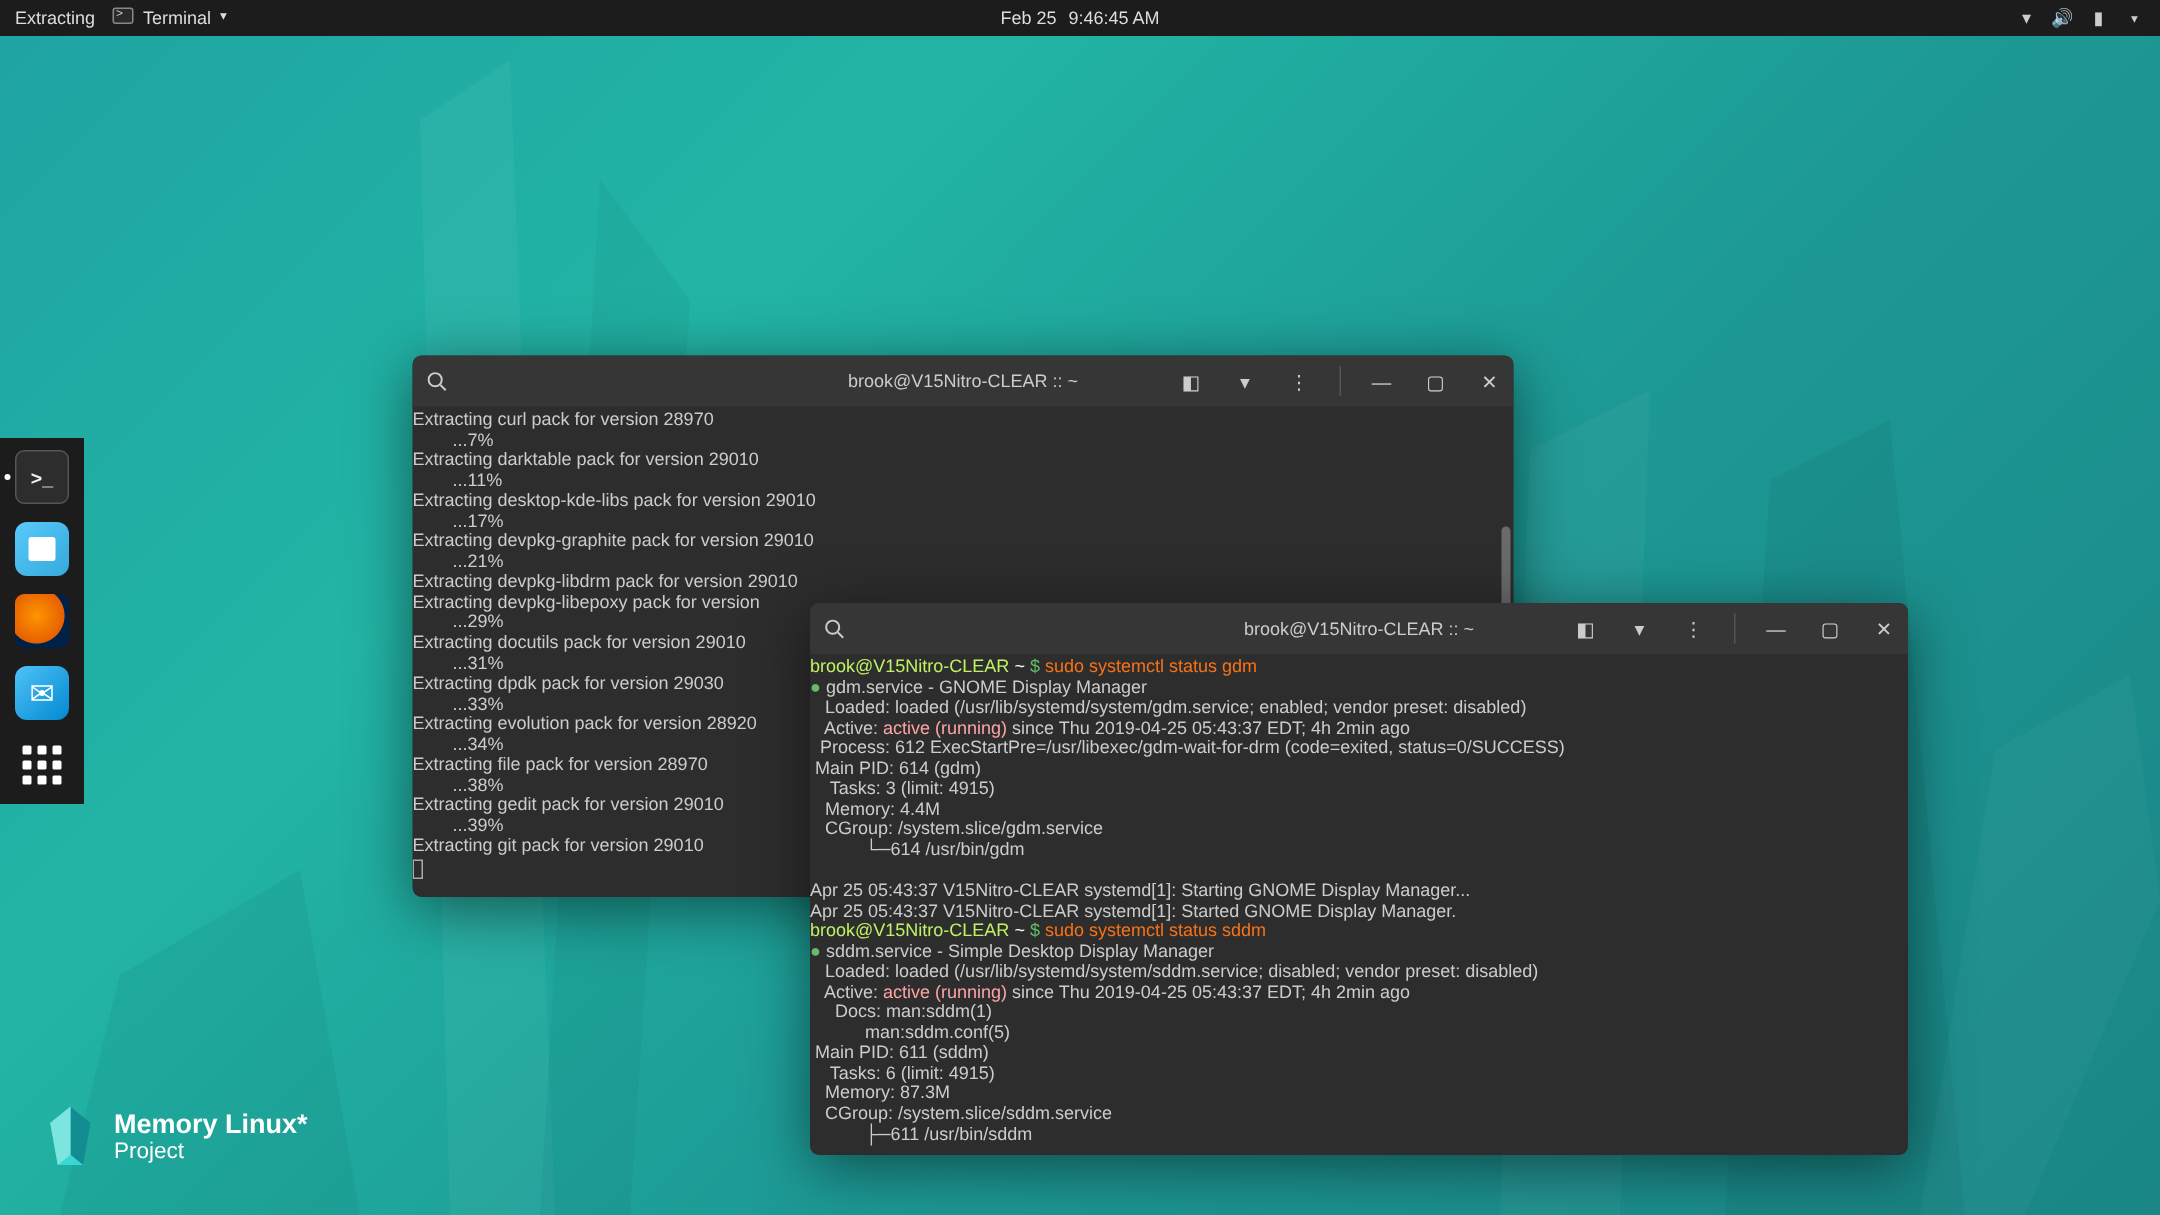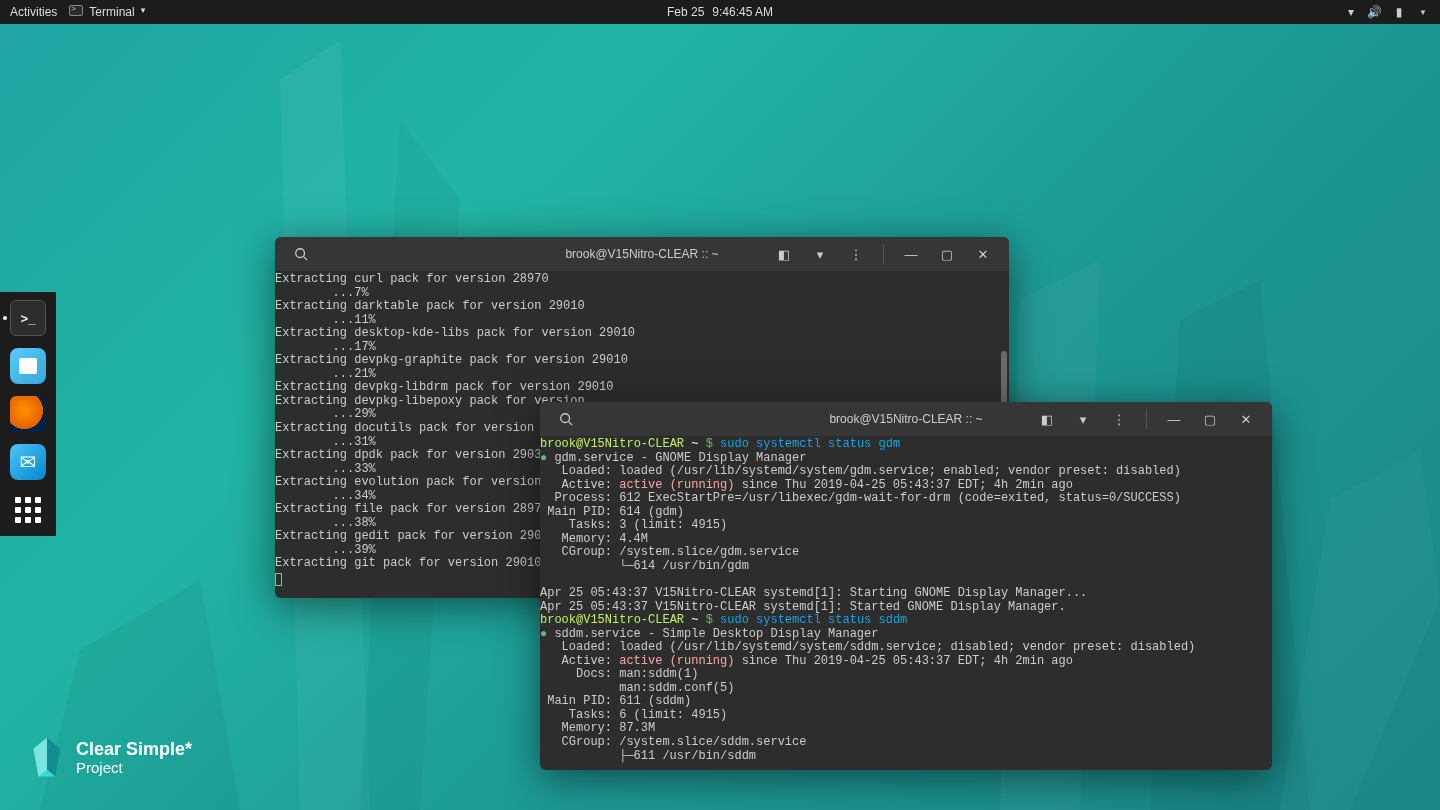--- a/index.html
+++ b/index.html
@@ -22,33 +22,33 @@
 .dock-notes{background:linear-gradient(135deg,#5ac8fa,#34aadc);border-radius:8px}
 .dock-notes::after{content:"";width:18px;height:16px;background:#fff;border-radius:2px}
 .dock-firefox{background:radial-gradient(circle at 40% 40%,#ff9500,#e66000 60%,#002147 62%)}
 .dock-mail{background:linear-gradient(135deg,#4fc3f7,#0288d1);border-radius:8px}
 .dock-mail::after{content:"✉";color:#fff;font-size:20px}
 .dock-apps{width:36px;height:36px;display:grid;grid-template-columns:repeat(3,6px);grid-template-rows:repeat(3,6px);gap:4px;cursor:pointer;place-content:center}
 .dock-apps span{background:#fff;border-radius:1px}
 .terminal-window{position:absolute;background:#2d2d2d;border-radius:6px;box-shadow:0 8px 40px rgba(0,0,0,.5);overflow:hidden}
 .term1{left:275px;top:237px;width:734px;height:361px;z-index:10}
 .term2{left:540px;top:402px;width:732px;height:368px;z-index:20}
-.titlebar{height:34px;background:#363636;display:flex;align-items:center;padding:0 13px;gap:4px;position:relative}
+.titlebar{height:34px;background:#363636;display:flex;align-items:center;padding:0 3px;gap:4px;position:relative}
 .titlebar-title{position:absolute;left:50%;transform:translateX(-50%);color:#ccc;font-size:12px}
 .titlebar-left{display:flex;align-items:center;gap:8px}
 .titlebar-right{margin-left:auto;display:flex;align-items:center;gap:10px}
 .tb-btn{width:26px;height:26px;display:flex;align-items:center;justify-content:center;color:#ccc;cursor:pointer;border-radius:3px;font-size:13px}
 .tb-sep{width:1px;height:20px;background:#555;margin:0 4px}
-.terminal-body{padding:2px 0 0 0;font-family:Liberation Mono, monospace;font-size:12px;line-height:1.13;color:#ccc;height:calc(100% - 34px);overflow:hidden;position:relative;white-space:pre}
+.terminal-body{padding:2px 0 0 0;font-family:Liberation Sans, sans-serif;font-size:12px;line-height:1.13;color:#ccc;height:calc(100% - 34px);overflow:hidden;position:relative;white-space:pre}
 .scrollbar{position:absolute;right:2px;width:6px;background:#6a6a6a;border-radius:3px}
 .prompt-user{color:#bef264}
 .prompt-host{color:#bef264}
 .prompt-tilde{color:#fff}
 .prompt-dollar{color:#66bb6a}
-.cmd{color:#0ea5e9}
+.cmd{color:#f97316}
 .bullet-green{color:#66bb6a}
 .active-run{color:#fca5a5}
 .cursor-block{display:inline-block;width:7px;height:13px;border:1px solid #aaa;margin-top:2px}
 .logo{position:absolute;left:30px;bottom:30px;display:flex;align-items:center;gap:12px;color:#fff;z-index:5}
 .logo-shape{width:34px;height:44px;position:relative}
 .logo-shape svg{width:100%;height:100%}
 .logo-text{display:flex;flex-direction:column;line-height:1.1}
 .logo-main{font-size:18px;font-weight:600}
 .logo-sub{font-size:15px;font-weight:400}
 .crystals{position:absolute;inset:0;opacity:.35;pointer-events:none}
@@ -60,21 +60,21 @@
   <polygon points="280,80 340,40 370,810 300,810" fill="rgba(255,255,255,.12)"></polygon>
   <polygon points="400,120 460,200 420,810 360,810" fill="rgba(0,50,50,.15)"></polygon>
   <polygon points="1020,300 1100,260 1080,810 1000,810" fill="rgba(255,255,255,.1)"></polygon>
   <polygon points="1180,320 1260,280 1310,810 1150,810" fill="rgba(0,60,60,.2)"></polygon>
   <polygon points="80,650 200,580 240,810 40,810" fill="rgba(0,50,50,.18)"></polygon>
   <polygon points="1330,500 1420,450 1440,600 1350,810 1280,810" fill="rgba(255,255,255,.08)"></polygon>
 </svg>
 
 <div class="topbar">
   <div class="left">
-    <span class="activities">Activities</span>
+    <span class="activities">Extracting</span>
     <span class="app-label">
       <span class="term-icon"></span>
       <span>Terminal</span>
       <span class="caret">▾</span>
     </span>
   </div>
   <div class="center">
     <span>Feb 25</span>
     <span>9:46:45 AM</span>
   </div>
@@ -154,16 +154,16 @@
 
 <div class="logo">
   <div class="logo-shape">
     <svg viewBox="0 0 40 52">
         <polygon points="20,2 36,15 30,48 10,48 4,15" fill="#3ddbd9" opacity=".9"></polygon>
         <polygon points="20,2 36,15 30,48 20,40" fill="#006d75" opacity=".7"></polygon>
         <polygon points="20,2 4,15 10,48 20,40" fill="#89e8e0" opacity=".85"></polygon>
       </svg>
   </div>
   <div class="logo-text">
-    <span class="logo-main">Clear Simple*</span>
+    <span class="logo-main">Memory Linux*</span>
     <span class="logo-sub">Project</span>
   </div>
 </div>
 
 </body></html>

